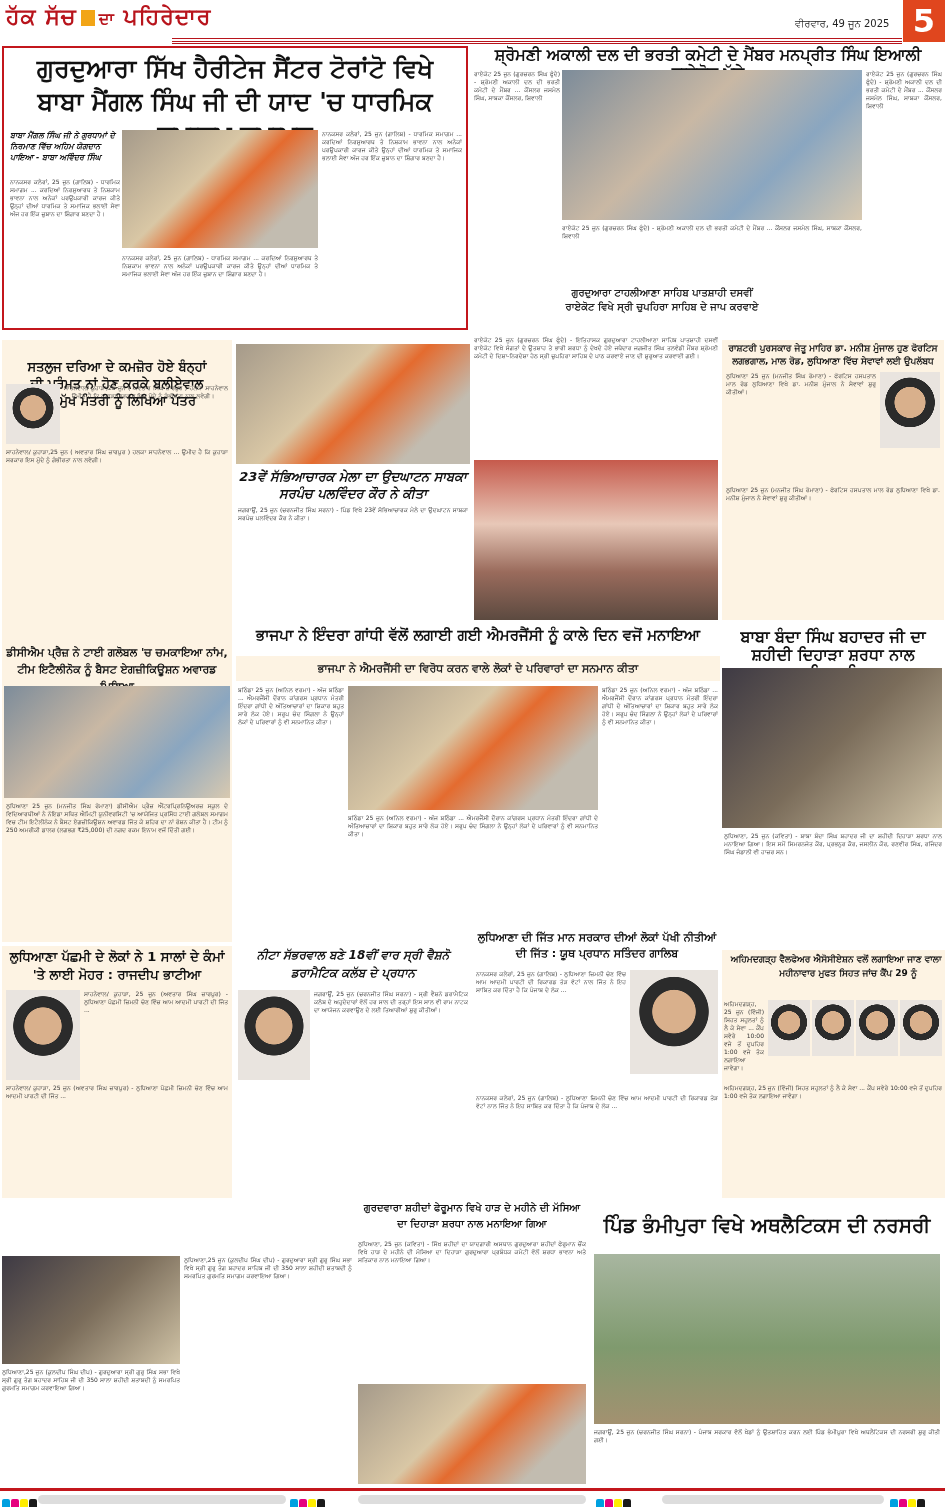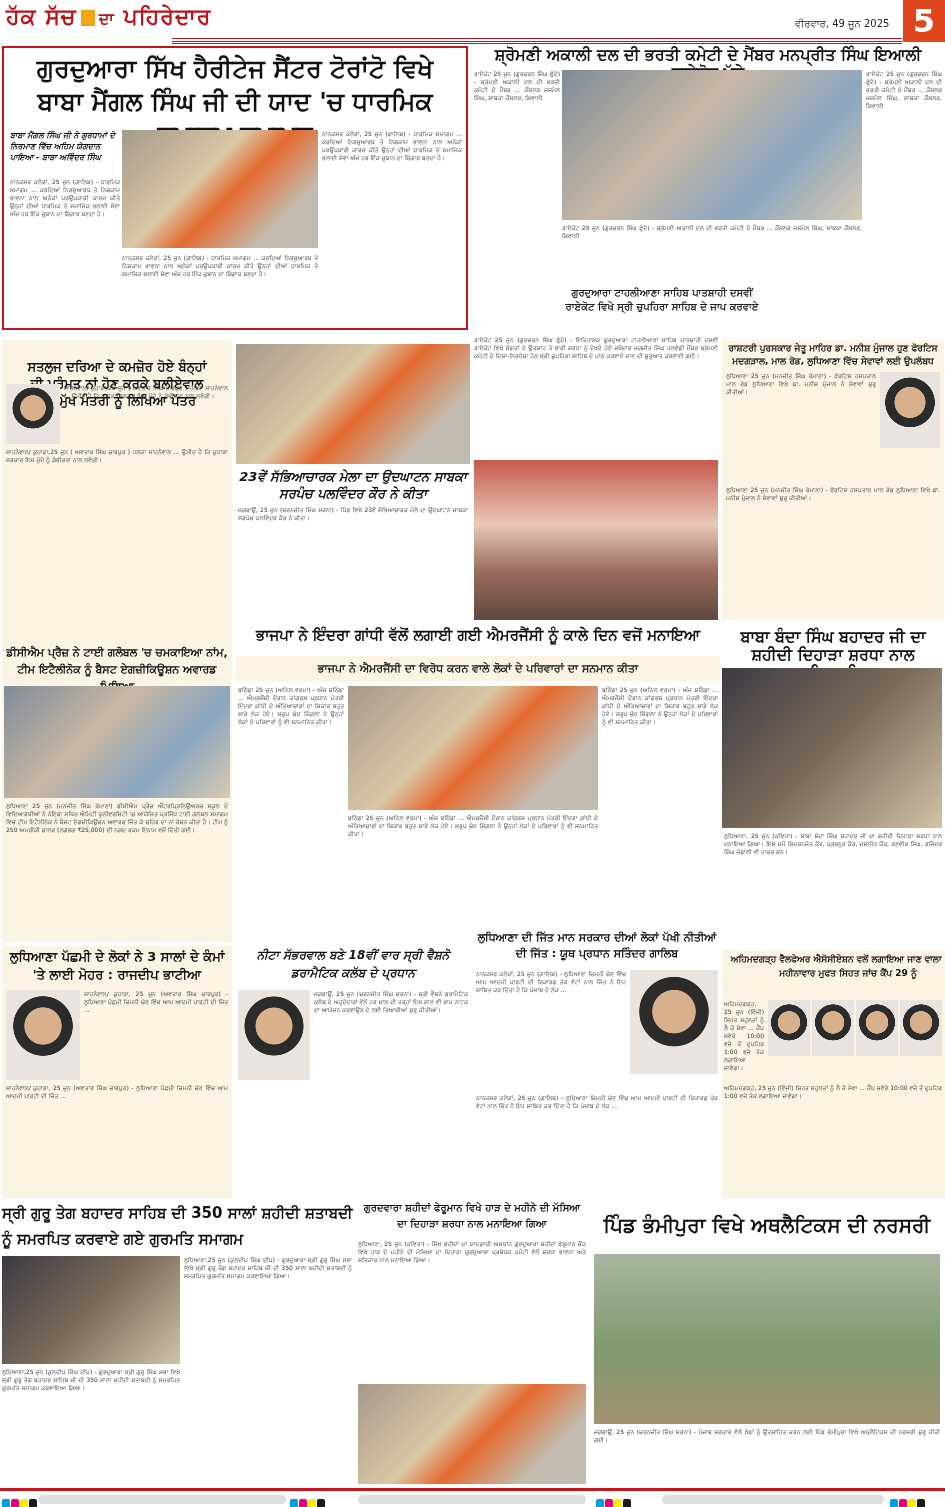--- a/index.html
+++ b/index.html
@@ -69,21 +69,21 @@
 
 <div class="abs" style="left:236px;top:340px;width:234px;height:282px;">
   <div class="abs photo warm" style="left:0;top:4px;width:234px;height:120px;"></div>
   <div class="abs head" style="left:0;top:128px;width:234px;font-size:13px;font-style:italic;line-height:17px;">23ਵੇਂ ਸੱਭਿਆਚਾਰਕ ਮੇਲਾ ਦਾ ਉਦਘਾਟਨ ਸਾਬਕਾ ਸਰਪੰਚ ਪਲਵਿੰਦਰ ਕੌਰ ਨੇ ਕੀਤਾ</div>
   <div class="abs body-text" style="left:2px;top:166px;width:230px;height:112px;overflow:hidden;">ਜਗਰਾਉਂ, 25 ਜੂਨ (ਚਰਨਜੀਤ ਸਿੰਘ ਸਰਨਾ) - ਪਿੰਡ ਵਿਖੇ 23ਵੇਂ ਸੱਭਿਆਚਾਰਕ ਮੇਲੇ ਦਾ ਉਦਘਾਟਨ ਸਾਬਕਾ ਸਰਪੰਚ ਪਲਵਿੰਦਰ ਕੌਰ ਨੇ ਕੀਤਾ।</div>
 </div>
 
 <div class="abs photo crowd" style="left:474px;top:460px;width:244px;height:160px;"></div>
 
 <div class="abs tint" style="left:722px;top:340px;width:222px;height:280px;">
-  <div class="head" style="font-size:9px;line-height:13px;padding:2px;">ਰਾਸ਼ਟਰੀ ਪੁਰਸਕਾਰ ਜੇਤੂ ਮਾਹਿਰ ਡਾ. ਮਨੀਸ਼ ਮੁੰਜਾਲ ਹੁਣ ਫੋਰਟਿਸ ਮਦਗੜਾਲ, ਮਾਲ ਰੋਡ, ਲੁਧਿਆਣਾ ਵਿੱਚ ਸੇਵਾਵਾਂ ਲਈ ਉਪਲੱਬਧ</div>
+  <div class="head" style="font-size:9px;line-height:13px;padding:2px;">ਰਾਸ਼ਟਰੀ ਪੁਰਸਕਾਰ ਜੇਤੂ ਮਾਹਿਰ ਡਾ. ਮਨੀਸ਼ ਮੁੰਜਾਲ ਹੁਣ ਫੋਰਟਿਸ ਲਗਭਗਾਲ, ਮਾਲ ਰੋਡ, ਲੁਧਿਆਣਾ ਵਿੱਚ ਸੇਵਾਵਾਂ ਲਈ ਉਪਲੱਬਧ</div>
   <div class="abs body-text" style="left:4px;top:32px;width:150px;height:110px;overflow:hidden;">ਲੁਧਿਆਣਾ 25 ਜੂਨ (ਮਨਜੀਤ ਸਿੰਘ ਰੋਮਾਣਾ) - ਫੋਰਟਿਸ ਹਸਪਤਾਲ ਮਾਲ ਰੋਡ ਲੁਧਿਆਣਾ ਵਿਖੇ ਡਾ. ਮਨੀਸ਼ ਮੁੰਜਾਲ ਨੇ ਸੇਵਾਵਾਂ ਸ਼ੁਰੂ ਕੀਤੀਆਂ।</div>
   <div class="abs portrait" style="left:158px;top:32px;width:60px;height:76px;"></div>
   <div class="abs body-text" style="left:4px;top:146px;width:214px;height:130px;overflow:hidden;">ਲੁਧਿਆਣਾ 25 ਜੂਨ (ਮਨਜੀਤ ਸਿੰਘ ਰੋਮਾਣਾ) - ਫੋਰਟਿਸ ਹਸਪਤਾਲ ਮਾਲ ਰੋਡ ਲੁਧਿਆਣਾ ਵਿਖੇ ਡਾ. ਮਨੀਸ਼ ਮੁੰਜਾਲ ਨੇ ਸੇਵਾਵਾਂ ਸ਼ੁਰੂ ਕੀਤੀਆਂ।</div>
 </div>
 
 <div class="abs" style="left:236px;top:622px;width:484px;height:320px;">
   <div class="head" style="font-size:15px;line-height:26px;">ਭਾਜਪਾ ਨੇ ਇੰਦਰਾ ਗਾਂਧੀ ਵੱਲੋਂ ਲਗਾਈ ਗਈ ਐਮਰਜੈਂਸੀ ਨੂੰ ਕਾਲੇ ਦਿਨ ਵਜੋਂ ਮਨਾਇਆ</div>
   <div class="abs subhead" style="left:0;top:34px;width:484px;background:#fdf3e3;padding:6px 0;">ਭਾਜਪਾ ਨੇ ਐਮਰਜੈਂਸੀ ਦਾ ਵਿਰੋਧ ਕਰਨ ਵਾਲੇ ਲੋਕਾਂ ਦੇ ਪਰਿਵਾਰਾਂ ਦਾ ਸਨਮਾਨ ਕੀਤਾ</div>
   <div class="abs body-text" style="left:2px;top:64px;width:106px;height:254px;overflow:hidden;">ਬਠਿੰਡਾ 25 ਜੂਨ (ਅਨਿਲ ਵਰਮਾ) - ਅੱਜ ਬਠਿੰਡਾ ... ਐਮਰਜੈਂਸੀ ਦੌਰਾਨ ਕਾਂਗਰਸ ਪ੍ਰਧਾਨ ਮੰਤਰੀ ਇੰਦਰਾ ਗਾਂਧੀ ਦੇ ਅੱਤਿਆਚਾਰਾਂ ਦਾ ਸ਼ਿਕਾਰ ਬਹੁਤ ਸਾਰੇ ਲੋਕ ਹੋਏ। ਸਰੂਪ ਚੰਦ ਸਿੰਗਲਾ ਨੇ ਉਨ੍ਹਾਂ ਲੋਕਾਂ ਦੇ ਪਰਿਵਾਰਾਂ ਨੂੰ ਵੀ ਸਨਮਾਨਿਤ ਕੀਤਾ।</div>
   <div class="abs photo warm" style="left:112px;top:64px;width:250px;height:124px;"></div>
@@ -97,21 +97,21 @@
   <div class="abs body-text" style="left:2px;top:210px;width:218px;height:108px;overflow:hidden;">ਲੁਧਿਆਣਾ, 25 ਜੂਨ (ਕਵਿਤਾ) - ਬਾਬਾ ਬੰਦਾ ਸਿੰਘ ਬਹਾਦਰ ਜੀ ਦਾ ਸ਼ਹੀਦੀ ਦਿਹਾੜਾ ਸ਼ਰਧਾ ਨਾਲ ਮਨਾਇਆ ਗਿਆ। ਇਸ ਸਮੇਂ ਸਿਮਰਨਜੋਤ ਕੌਰ, ਪ੍ਰਭਨੂਰ ਕੌਰ, ਜਸਲੀਨ ਕੌਰ, ਰਣਵੀਰ ਸਿੰਘ, ਰਜਿੰਦਰ ਸਿੰਘ ਜੰਡਾਲੀ ਵੀ ਹਾਜ਼ਰ ਸਨ।</div>
 </div>
 
 <div class="abs tint" style="left:2px;top:622px;width:230px;height:320px;">
   <div class="head" style="font-size:11px;line-height:17px;padding:22px 4px 0;">ਡੀਸੀਐਮ ਪ੍ਰੈਜ਼ ਨੇ ਟਾਈ ਗਲੋਬਲ 'ਚ ਚਮਕਾਇਆ ਨਾਂਮ, ਟੀਮ ਇਟੈਲੀਨੋਕ ਨੂੰ ਬੈਸਟ ਏਗਜ਼ੀਕਿਊਸ਼ਨ ਅਵਾਰਡ ਮਿਲਿਆ</div>
   <div class="abs photo" style="left:2px;top:64px;width:226px;height:112px;"></div>
   <div class="abs body-text" style="left:4px;top:180px;width:222px;height:138px;overflow:hidden;">ਲੁਧਿਆਣਾ 25 ਜੂਨ (ਮਨਜੀਤ ਸਿੰਘ ਰੋਮਾਣਾ) ਡੀਸੀਐਮ ਪ੍ਰੈਜ਼ ਐਂਟਰਪ੍ਰਿਨਿਊਅਰਜ਼ ਸਕੂਲ ਦੇ ਵਿਦਿਆਰਥੀਆਂ ਨੇ ਨੋਇਡਾ ਸਥਿਤ ਐਮਿਟੀ ਯੂਨੀਵਰਸਿਟੀ 'ਚ ਆਯੋਜਿਤ ਪ੍ਰਸਿੱਧ ਟਾਈ ਗਲੋਬਲ ਸਮਾਗਮ ਵਿਚ ਟੀਮ ਇਟੈਲੀਨੋਕ ਨੇ ਬੈਸਟ ਏਗਜ਼ੀਕਿਊਸ਼ਨ ਅਵਾਰਡ ਜਿੱਤ ਕੇ ਸ਼ਹਿਰ ਦਾ ਨਾਂ ਰੋਸ਼ਨ ਕੀਤਾ ਹੈ। ਟੀਮ ਨੂੰ 250 ਅਮਰੀਕੀ ਡਾਲਰ (ਲਗਭਗ ₹25,000) ਦੀ ਨਗਦ ਰਕਮ ਇਨਾਮ ਵਜੋਂ ਦਿੱਤੀ ਗਈ।</div>
 </div>
 
 <div class="abs tint" style="left:2px;top:946px;width:230px;height:252px;">
-  <div class="head" style="font-size:13px;line-height:18px;padding:2px;">ਲੁਧਿਆਣਾ ਪੱਛਮੀ ਦੇ ਲੋਕਾਂ ਨੇ 3 ਸਾਲਾਂ ਦੇ ਕੰਮਾਂ 'ਤੇ ਲਾਈ ਮੋਹਰ : ਰਾਜਦੀਪ ਭਾਟੀਆ</div>
+  <div class="head" style="font-size:13px;line-height:18px;padding:2px;">ਲੁਧਿਆਣਾ ਪੱਛਮੀ ਦੇ ਲੋਕਾਂ ਨੇ 1 ਸਾਲਾਂ ਦੇ ਕੰਮਾਂ 'ਤੇ ਲਾਈ ਮੋਹਰ : ਰਾਜਦੀਪ ਭਾਟੀਆ</div>
   <div class="abs body-text" style="left:82px;top:44px;width:144px;height:90px;overflow:hidden;">ਸਾਹਨੇਵਾਲ/ ਕੁਹਾੜਾ, 25 ਜੂਨ (ਅਵਤਾਰ ਸਿੰਘ ਜ਼ਾਰਪੁਰ) - ਲੁਧਿਆਣਾ ਪੱਛਮੀ ਜ਼ਿਮਨੀ ਚੋਣ ਵਿੱਚ ਆਮ ਆਦਮੀ ਪਾਰਟੀ ਦੀ ਜਿੱਤ ...</div>
   <div class="abs portrait" style="left:4px;top:44px;width:74px;height:90px;"></div>
   <div class="abs body-text" style="left:4px;top:138px;width:222px;height:110px;overflow:hidden;">ਸਾਹਨੇਵਾਲ/ ਕੁਹਾੜਾ, 25 ਜੂਨ (ਅਵਤਾਰ ਸਿੰਘ ਜ਼ਾਰਪੁਰ) - ਲੁਧਿਆਣਾ ਪੱਛਮੀ ਜ਼ਿਮਨੀ ਚੋਣ ਵਿੱਚ ਆਮ ਆਦਮੀ ਪਾਰਟੀ ਦੀ ਜਿੱਤ ...</div>
 </div>
 
 <div class="abs" style="left:236px;top:946px;width:234px;height:252px;">
   <div class="head" style="font-size:12px;font-style:italic;line-height:18px;">ਨੀਟਾ ਸੱਭਰਵਾਲ ਬਣੇ 18ਵੀਂ ਵਾਰ ਸ੍ਰੀ ਵੈਸ਼ਨੋ ਡਰਾਮੈਟਿਕ ਕਲੱਬ ਦੇ ਪ੍ਰਧਾਨ</div>
   <div class="abs portrait" style="left:2px;top:44px;width:72px;height:90px;"></div>
   <div class="abs body-text" style="left:78px;top:44px;width:154px;height:204px;overflow:hidden;">ਜਗਰਾਉਂ, 25 ਜੂਨ (ਚਰਨਜੀਤ ਸਿੰਘ ਸਰਨਾ) - ਸ੍ਰੀ ਵੈਸ਼ਨੋ ਡਰਾਮੈਟਿਕ ਕਲੱਬ ਦੇ ਅਹੁਦੇਦਾਰਾਂ ਵੱਲੋਂ ਹਰ ਸਾਲ ਦੀ ਤਰ੍ਹਾਂ ਇਸ ਸਾਲ ਵੀ ਰਾਮ ਨਾਟਕ ਦਾ ਆਯੋਜਨ ਕਰਵਾਉਣ ਦੇ ਲਈ ਤਿਆਰੀਆਂ ਸ਼ੁਰੂ ਕੀਤੀਆਂ।</div>
 </div>
@@ -127,21 +127,20 @@
   <div class="head" style="font-size:9px;line-height:14px;padding:2px;">ਅਹਿਮਦਗੜ੍ਹ ਵੈਲਫੇਅਰ ਐਸੋਸੀਏਸ਼ਨ ਵਲੋਂ ਲਗਾਇਆ ਜਾਣ ਵਾਲਾ 48ਵਾਂ ਮਹੀਨਾਵਾਰ ਮੁਫਤ ਸਿਹਤ ਜਾਂਚ ਕੈਂਪ 29 ਨੂੰ</div>
   <div class="abs body-text" style="left:2px;top:50px;width:40px;height:80px;overflow:hidden;">ਅਹਿਮਦਗੜ੍ਹ, 25 ਜੂਨ (ਵਿੱਜੀ) ਸਿਹਤ ਸਹੂਲਤਾਂ ਨੂੰ ਲੈ ਕੇ ਸੇਵਾ ... ਕੈਂਪ ਸਵੇਰੇ 10:00 ਵਜੇ ਤੋਂ ਦੁਪਹਿਰ 1:00 ਵਜੇ ਤੱਕ ਲਗਾਇਆ ਜਾਵੇਗਾ।</div>
   <div class="abs portrait" style="left:46px;top:50px;width:42px;height:56px;"></div>
   <div class="abs portrait" style="left:90px;top:50px;width:42px;height:56px;"></div>
   <div class="abs portrait" style="left:134px;top:50px;width:42px;height:56px;"></div>
   <div class="abs portrait" style="left:178px;top:50px;width:42px;height:56px;"></div>
   <div class="abs body-text" style="left:2px;top:134px;width:218px;height:110px;overflow:hidden;">ਅਹਿਮਦਗੜ੍ਹ, 25 ਜੂਨ (ਵਿੱਜੀ) ਸਿਹਤ ਸਹੂਲਤਾਂ ਨੂੰ ਲੈ ਕੇ ਸੇਵਾ ... ਕੈਂਪ ਸਵੇਰੇ 10:00 ਵਜੇ ਤੋਂ ਦੁਪਹਿਰ 1:00 ਵਜੇ ਤੱਕ ਲਗਾਇਆ ਜਾਵੇਗਾ।</div>
 </div>
 
 <div class="abs" style="left:2px;top:1200px;width:352px;height:286px;">
-  <div class="head" style="font-size:15px;line-height:26px;text-align:left;">ਸ੍ਰੀ ਗੁਰੂ ਤੇਗ ਬਹਾਦਰ ਸਾਹਿਬ ਦੀ 350 ਸਾਲਾਂ ਸ਼ਹੀਦੀ ਸ਼ਤਾਬਦੀ ਨੂੰ ਸਮਰਪਿਤ ਕਰਵਾਏ ਗਏ ਗੁਰਮਤਿ ਸਮਾਗਮ</div>
   <div class="abs photo dark" style="left:0;top:56px;width:178px;height:108px;"></div>
   <div class="abs body-text" style="left:182px;top:56px;width:168px;height:228px;overflow:hidden;">ਲੁਧਿਆਣਾ,25 ਜੂਨ (ਕੁਲਦੀਪ ਸਿੰਘ ਦੀਪ) - ਗੁਰਦੁਆਰਾ ਸ੍ਰੀ ਗੁਰੂ ਸਿੰਘ ਸਭਾ ਵਿਖੇ ਸ੍ਰੀ ਗੁਰੂ ਤੇਗ ਬਹਾਦਰ ਸਾਹਿਬ ਜੀ ਦੀ 350 ਸਾਲਾ ਸ਼ਹੀਦੀ ਸ਼ਤਾਬਦੀ ਨੂੰ ਸਮਰਪਿਤ ਗੁਰਮਤਿ ਸਮਾਗਮ ਕਰਵਾਇਆ ਗਿਆ।</div>
   <div class="abs body-text" style="left:0;top:168px;width:178px;height:116px;overflow:hidden;">ਲੁਧਿਆਣਾ,25 ਜੂਨ (ਕੁਲਦੀਪ ਸਿੰਘ ਦੀਪ) - ਗੁਰਦੁਆਰਾ ਸ੍ਰੀ ਗੁਰੂ ਸਿੰਘ ਸਭਾ ਵਿਖੇ ਸ੍ਰੀ ਗੁਰੂ ਤੇਗ ਬਹਾਦਰ ਸਾਹਿਬ ਜੀ ਦੀ 350 ਸਾਲਾ ਸ਼ਹੀਦੀ ਸ਼ਤਾਬਦੀ ਨੂੰ ਸਮਰਪਿਤ ਗੁਰਮਤਿ ਸਮਾਗਮ ਕਰਵਾਇਆ ਗਿਆ।</div>
 </div>
 
 <div class="abs" style="left:358px;top:1200px;width:228px;height:286px;">
   <div class="head" style="font-size:10px;line-height:16px;">ਗੁਰਦਵਾਰਾ ਸ਼ਹੀਦਾਂ ਫੇਰੂਮਾਨ ਵਿਖੇ ਹਾੜ ਦੇ ਮਹੀਨੇ ਦੀ ਮੱਸਿਆ ਦਾ ਦਿਹਾੜਾ ਸ਼ਰਧਾ ਨਾਲ ਮਨਾਇਆ ਗਿਆ</div>
   <div class="abs body-text" style="left:0;top:40px;width:228px;height:110px;overflow:hidden;">ਲੁਧਿਆਣਾ, 25 ਜੂਨ (ਕਵਿਤਾ) - ਸਿੱਖ ਸ਼ਹੀਦਾਂ ਦਾ ਯਾਦਗਾਰੀ ਅਸਥਾਨ ਗੁਰਦੁਆਰਾ ਸ਼ਹੀਦਾਂ ਫੇਰੂਮਾਨ ਚੌਂਕ ਵਿਖੇ ਹਾੜ ਦੇ ਮਹੀਨੇ ਦੀ ਮੱਸਿਆ ਦਾ ਦਿਹਾੜਾ ਗੁਰਦੁਆਰਾ ਪ੍ਰਬੰਧਕ ਕਮੇਟੀ ਵੱਲੋਂ ਸ਼ਰਧਾ ਭਾਵਨਾ ਅਤੇ ਸਤਿਕਾਰ ਨਾਲ ਮਨਾਇਆ ਗਿਆ।</div>
   <div class="abs photo warm" style="left:0;top:184px;width:228px;height:100px;"></div>
 </div>

